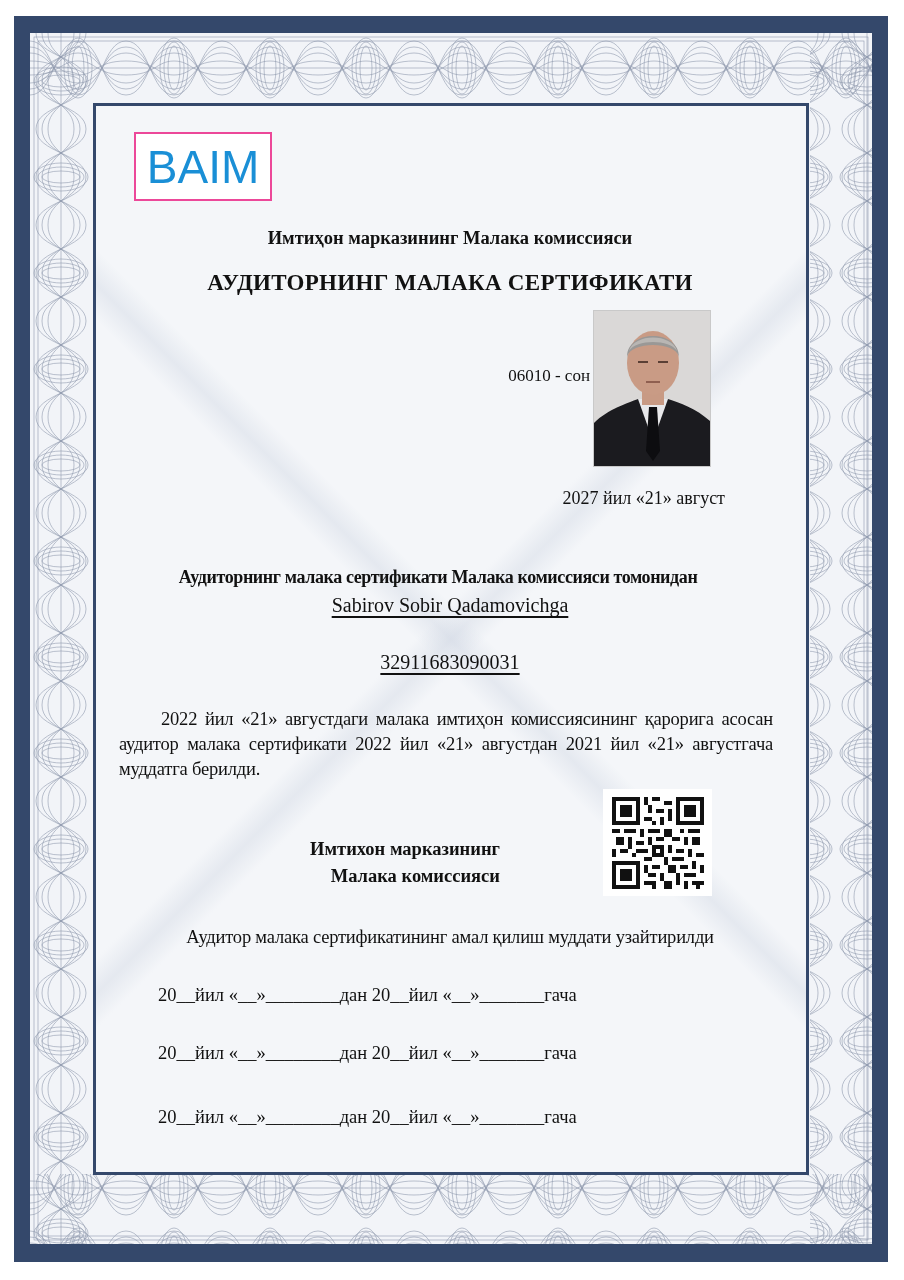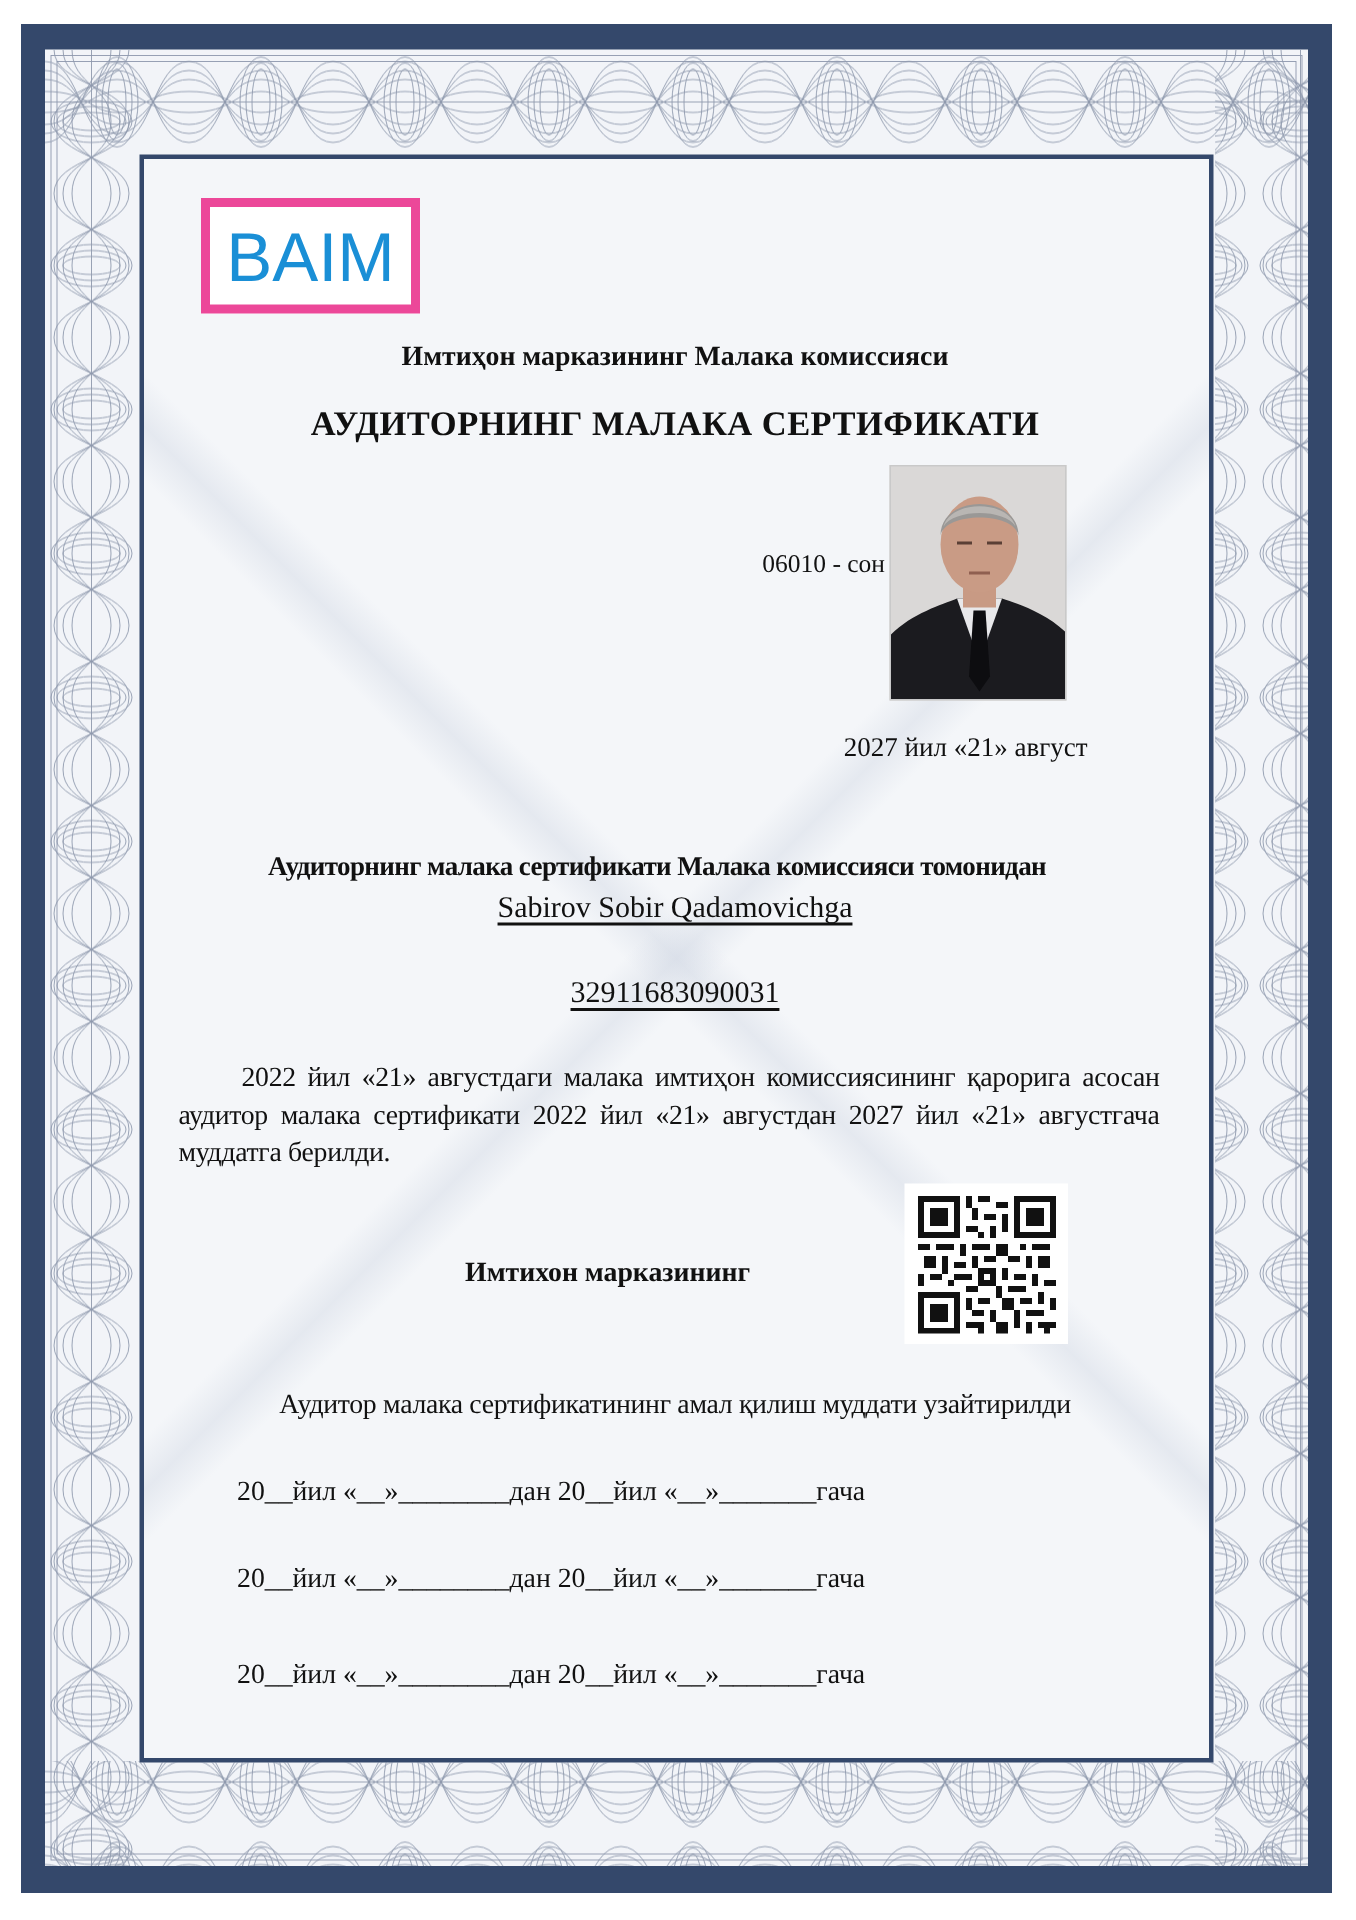--- a/index.html
+++ b/index.html
@@ -27,21 +27,21 @@
     .inner-frame::before {
       content: ""; position: absolute; inset: 0;
       background:
         linear-gradient(135deg, rgba(200,208,222,0) 48%, rgba(200,208,222,0.35) 50%, rgba(200,208,222,0) 52%),
         linear-gradient(45deg, rgba(200,208,222,0) 48%, rgba(200,208,222,0.35) 50%, rgba(200,208,222,0) 52%);
       pointer-events: none;
     }
     .abs { position: absolute; }
     .logo {
       left: 134px; top: 132px; width: 134px; height: 65px;
-      border: 6px solid #ec4899; background: #ffffff;
+      border: 2px solid #ec4899; background: #ffffff;
       display: flex; align-items: center; justify-content: center;
     }
     .logo span {
       font-family: "Liberation Sans", "DejaVu Sans", sans-serif;
       color: #1a8fd6; font-size: 46px; letter-spacing: 0px; line-height: 1;
     }
     .org-title {
       left: 360px; top: 152px; width: 430px; text-align: center;
       font-weight: bold; font-size: 20px; line-height: 26px; letter-spacing: -0.3px;
     }
@@ -184,21 +184,21 @@
 </div>
 
 <div class="abs issue-date">2027 йил «21» август</div>
 
 <div class="abs granted-by">Аудиторнинг малака сертификати Малака комиссияси томонидан</div>
 
 <div class="abs holder-name">Sabirov Sobir Qadamovichga</div>
 
 <div class="abs holder-id">32911683090031</div>
 
-<div class="abs body-text">2022 йил «21» августдаги малака имтиҳон комиссиясининг қарорига асосан аудитор малака сертификати 2022 йил «21» августдан 2027 йил «21» августгача муддатга берилди.</div>
+<div class="abs body-text">2022 йил «21» августдаги малака имтиҳон комиссиясининг қарорига асосан аудитор малака сертификати 2022 йил «21» августдан 2021 йил «21» августгача муддатга берилди.</div>
 
 <div class="abs qr-box">
   <svg width="92" height="92" viewBox="0 0 23 23" shape-rendering="crispEdges">
     <rect width="23" height="23" fill="#ffffff"></rect>
     <g fill="#111">
       <rect x="0" y="0" width="7" height="7"></rect>
         <rect x="1" y="1" width="5" height="5" fill="#fff"></rect>
         <rect x="2" y="2" width="3" height="3"></rect>
       <rect x="16" y="0" width="7" height="7"></rect>
         <rect x="17" y="1" width="5" height="5" fill="#fff"></rect>
@@ -258,19 +258,20 @@
         <rect x="18" y="21" width="1" height="2"></rect>
       <rect x="20" y="21" width="3" height="1"></rect>
         <rect x="10" y="22" width="1" height="1"></rect>
         <rect x="21" y="22" width="1" height="1"></rect>
     </g>
   </svg>
 </div>
 
 <div class="abs signature-block">
   <div>Имтихон марказининг</div>
+  <div>Малака комиссияси</div>
 </div>
 
 <div class="abs extension-heading">Аудитор малака сертификатининг амал қилиш муддати узайтирилди</div>
 
 <div class="abs extension-line" style="top: 985px;">20__йил «__»________дан 20__йил «__»_______гача</div>
 <div class="abs extension-line" style="top: 1043px;">20__йил «__»________дан 20__йил «__»_______гача</div>
 <div class="abs extension-line" style="top: 1107px;">20__йил «__»________дан 20__йил «__»_______гача</div>
 
 </body></html>

